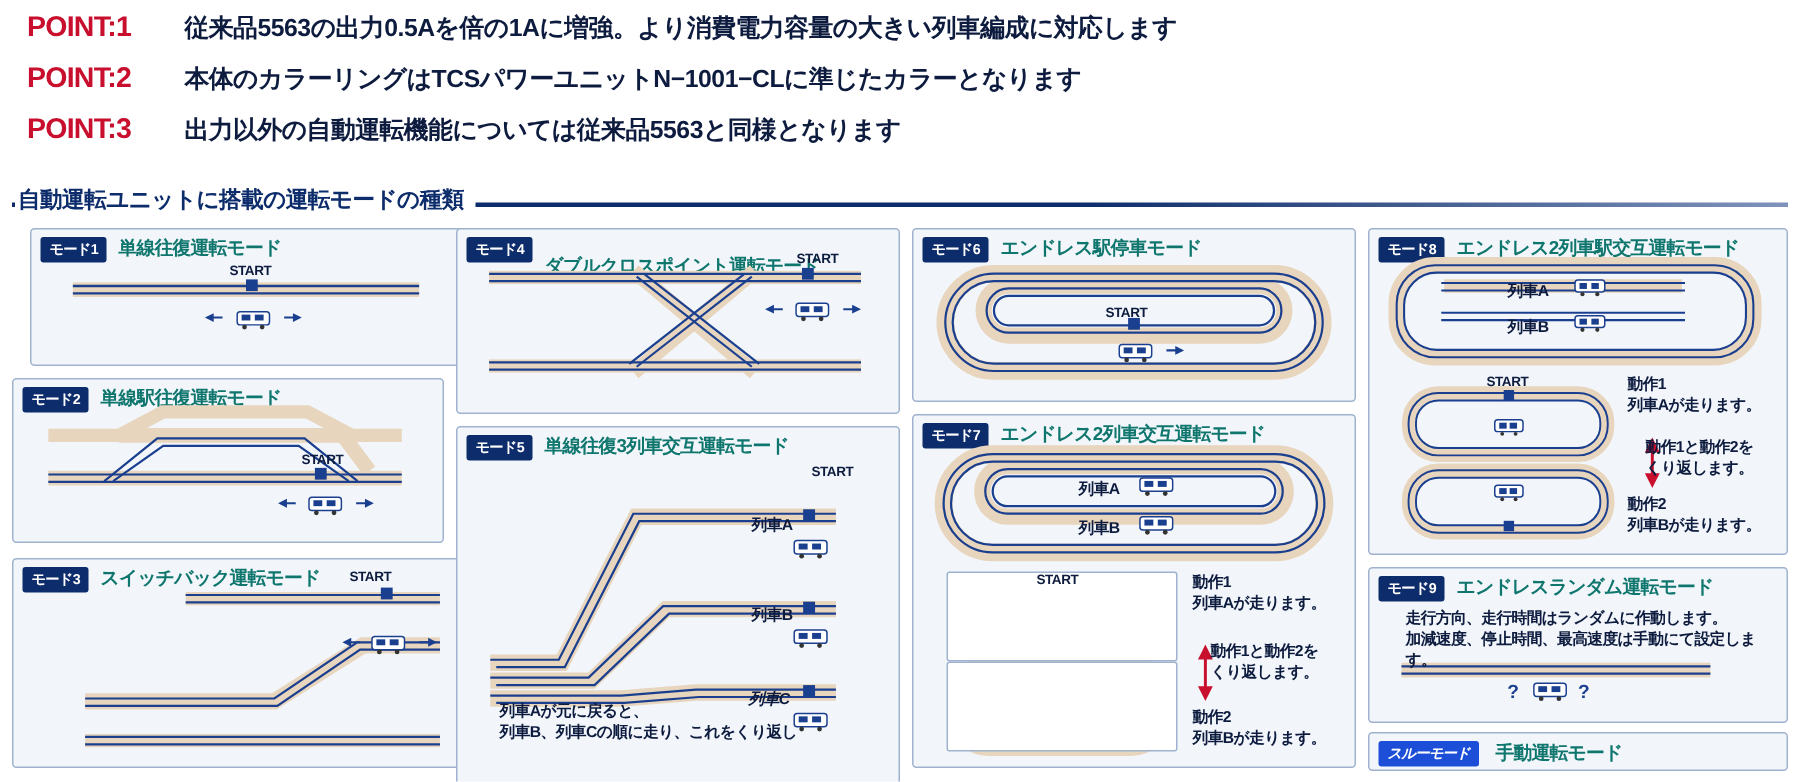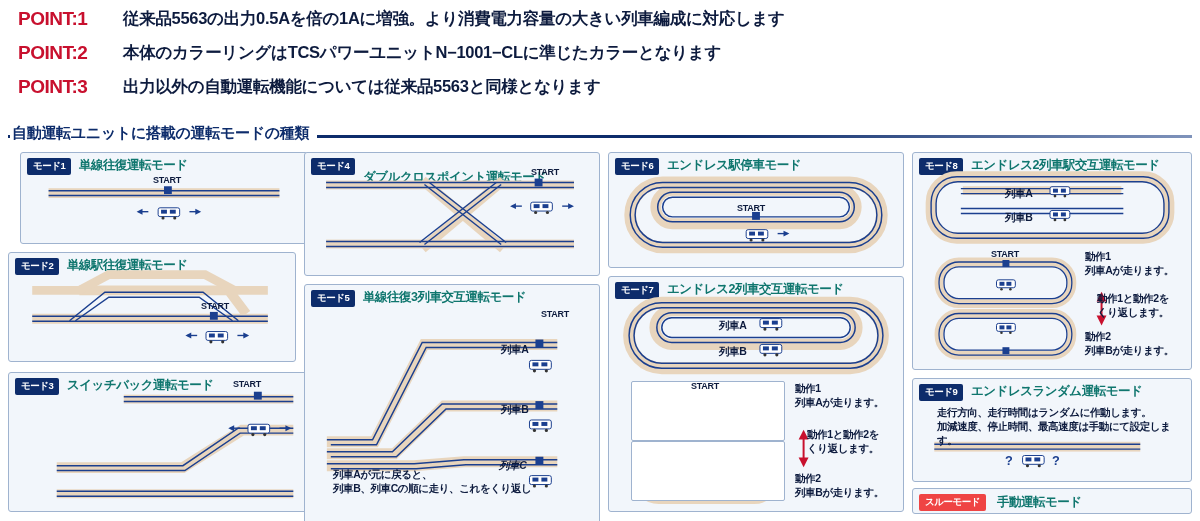--- a/index.html
+++ b/index.html
@@ -45,21 +45,21 @@
     box-sizing:border-box;
   }
   .mode-tag{
     position:absolute;left:6px;top:5px;
     background:#0d2c6b;color:#fff;
     font-size:9.5px;font-weight:bold;
     padding:2px 6px;border-radius:2px;
     letter-spacing:-0.5px;
     white-space:nowrap;
   }
-  .mode-tag.gray{background:#ef4444;}
+  .mode-tag.gray{background:#1d4ed8;font-style:italic;}
   .mode-title{
     position:absolute;top:4px;
     color:#0f766e;font-weight:bold;font-size:12.5px;letter-spacing:-0.5px;
     white-space:nowrap;
   }
   .diagram{position:absolute;left:0;top:0;width:100%;height:100%;}
   .note{
     position:absolute;color:#0d1b3e;font-size:10.5px;line-height:1.35;
     letter-spacing:-0.4px;white-space:pre-line;font-weight:bold;
   }

